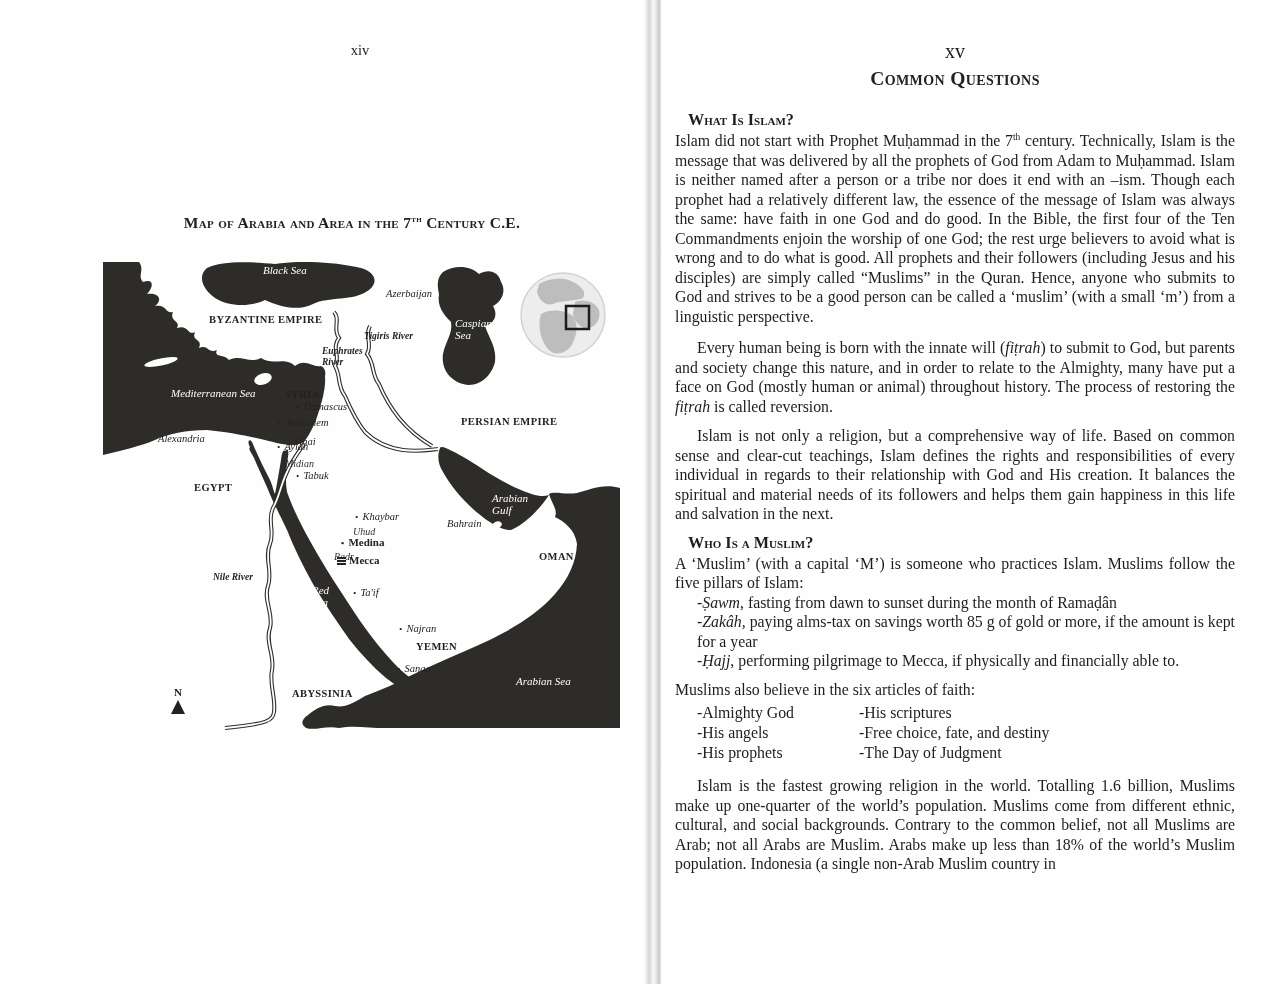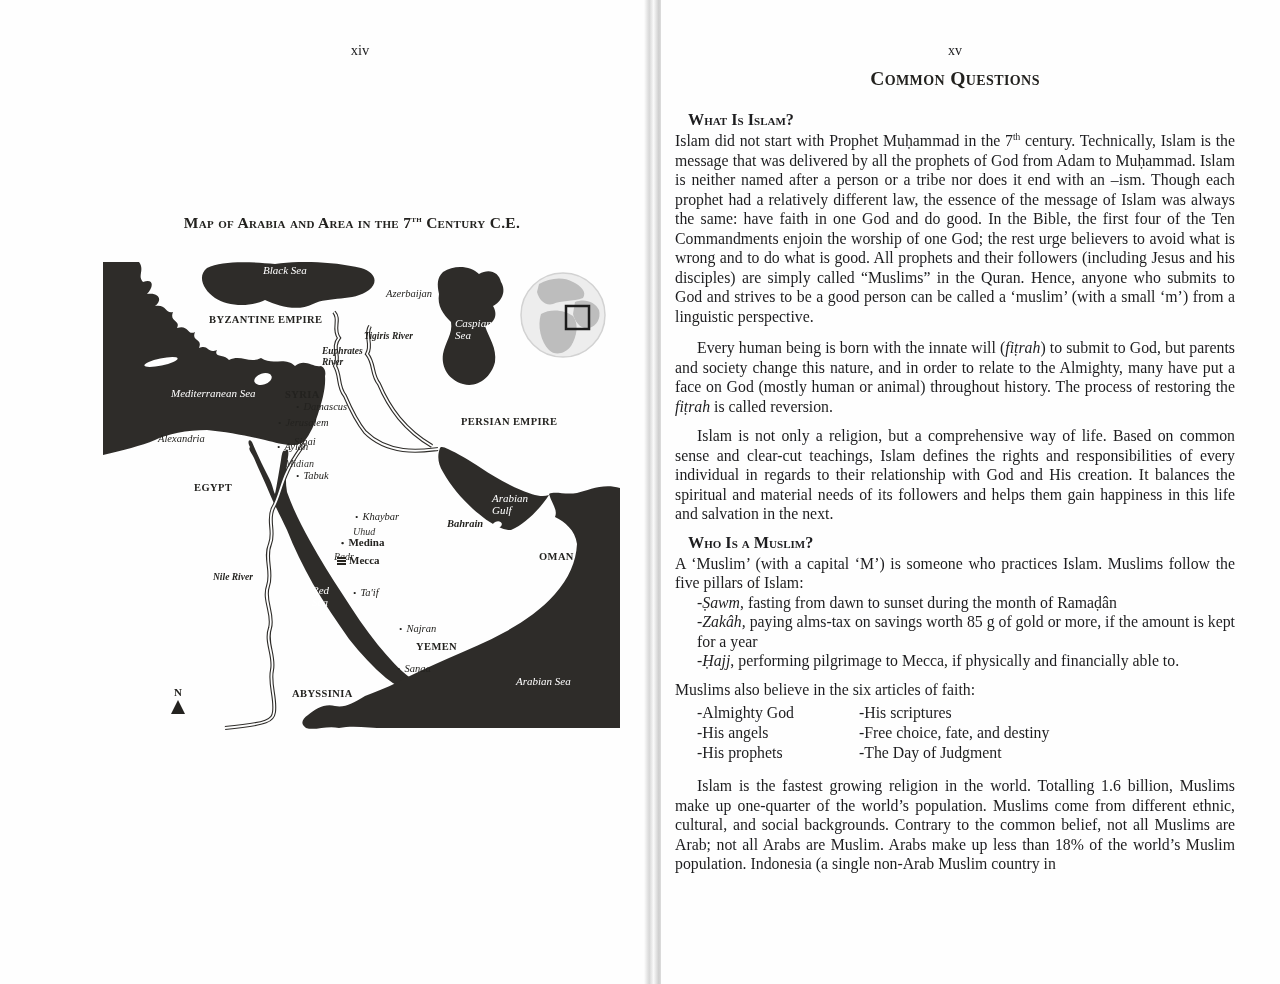--- a/index.html
+++ b/index.html
@@ -33,21 +33,21 @@
   .lab-river{font-style:italic;font-size:9.5px;color:#23221f;font-weight:bold;}
   .lab-north{font-weight:bold;font-size:11px;color:#23221f;display:flex;flex-direction:column;align-items:center;}
   .bullet{font-size:9px;margin-right:2px;}
   .kaaba{display:inline-block;width:9px;height:8px;margin-right:3px;vertical-align:-1px;
     background:repeating-linear-gradient(180deg,#26241f 0 2px,#f3f3f3 2px 3px);}
   .north-tri{width:0;height:0;border-left:7px solid transparent;border-right:7px solid transparent;
     border-bottom:14px solid #23221f;margin-top:2px;}
 
   
   .content{position:absolute;left:675px;top:42px;width:560px;font-size:15.8px;line-height:19.5px;text-align:justify;}
-  .pagenum-right{text-align:center;font-size:14px;line-height:18px;margin-bottom:6px;}
+  .pagenum-right{text-align:center;font-size:20px;line-height:18px;margin-bottom:6px;}
   .cq-title{text-align:center;font-size:19.5px;line-height:26px;font-weight:bold;font-variant:small-caps;
     letter-spacing:.4px;margin:0 0 18px 0;color:#23221f;}
   .sec-heading{font-size:16.2px;font-weight:bold;font-variant:small-caps;padding-left:13px;margin:0 0 1px 0;
     line-height:20px;text-align:left;color:#1d1d1f;}
   .para{margin:0 0 12px 0;}
   .para-tight{margin:0;}
   .ind{text-indent:22px;}
   .mb10{margin-bottom:10px;}
   .mb9{margin-bottom:9px;}
   .pillars{margin:0 0 9px 0;}
@@ -118,21 +118,21 @@
         <span class="map-label lab-region" style="left: 358px; top: 154px;">PERSIAN EMPIRE</span>
         <span class="map-label lab-place" style="left: 55px; top: 171px;">Alexandria</span>
         <span class="map-label lab-place" style="left: 155px; top: 174px; margin-left: 36px;">Sinai</span>
         <span class="map-label lab-city" style="left: 174px; top: 179px;"><span class="bullet">• </span>Aylah</span>
         <span class="map-label lab-town" style="left: 182px; top: 196px;">Midian</span>
         <span class="map-label lab-city" style="left: 193px; top: 208px;"><span class="bullet">• </span>Tabuk</span>
         <span class="map-label lab-region" style="left: 91px; top: 220px;">EGYPT</span>
         <span class="map-label lab-water" style="left: 389px; top: 230px;">Arabian
 Gulf</span>
         <span class="map-label lab-city" style="left: 252px; top: 249px;"><span class="bullet">• </span>Khaybar</span>
-        <span class="map-label lab-place" style="left: 344px; top: 256px; font-weight: bold;">Bahrain</span>
+        <span class="map-label lab-place" style="left: 344px; top: 256px;">Bahrain</span>
         <span class="map-label lab-town" style="left: 250px; top: 264px;">Uhud</span>
         <span class="map-label lab-citybold" style="left: 238px; top: 274px;"><span class="bullet">• </span>Medina</span>
         <span class="map-label lab-town" style="left: 231px; top: 289px;">Badr</span>
         <span class="map-label lab-region" style="left: 436px; top: 289px;">OMAN</span>
         <span class="map-label lab-river" style="left: 110px; top: 310px;">Nile River</span>
         <span class="map-label lab-citybold" style="left: 234px; top: 292px;"><span class="kaaba"></span>Mecca</span>
         <span class="map-label lab-water" style="left: 209px; top: 322px;">Red
 Sea</span>
         <span class="map-label lab-city" style="left: 250px; top: 325px;"><span class="bullet">• </span>Ta'if</span>
         <span class="map-label lab-city" style="left: 296px; top: 361px;"><span class="bullet">• </span>Najran</span>

